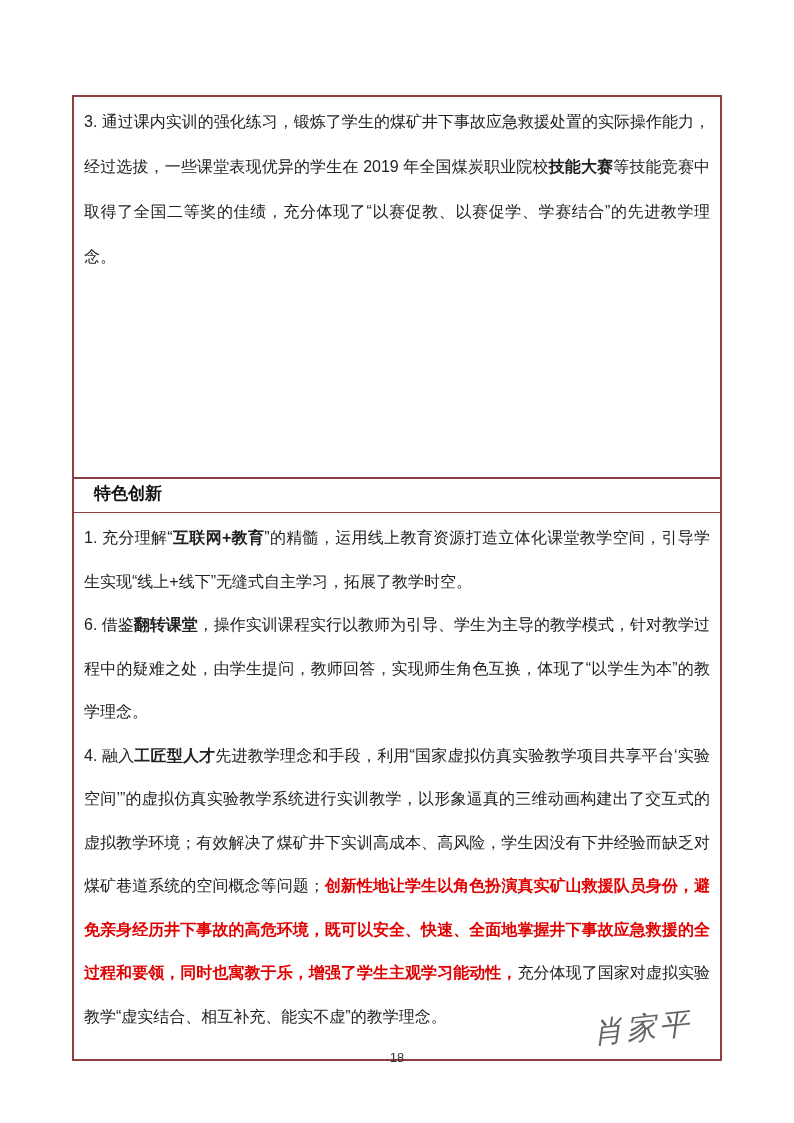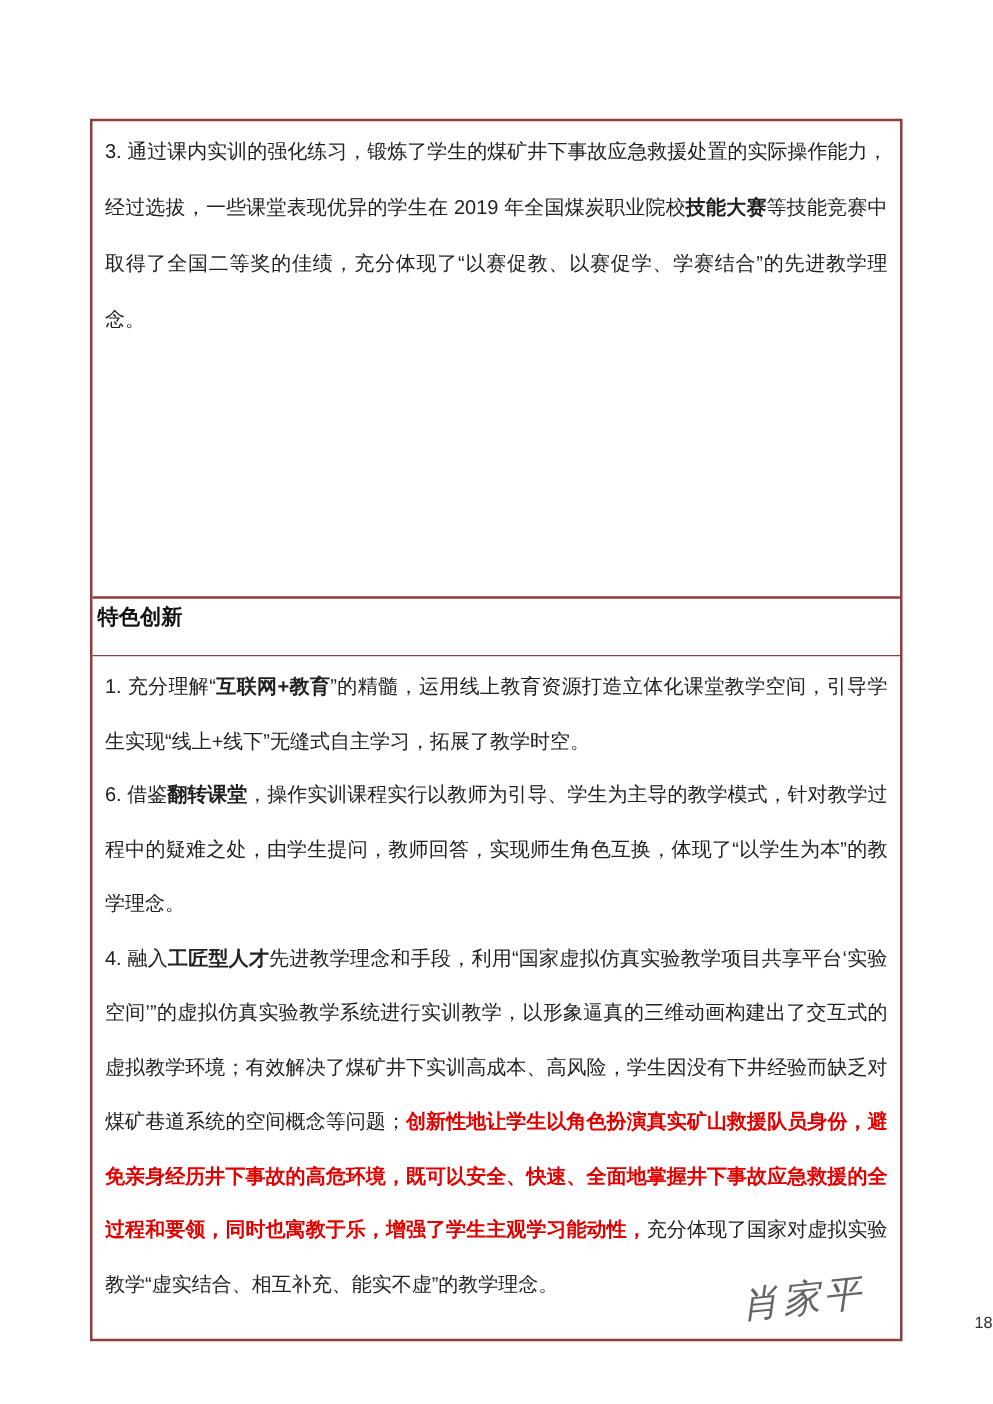--- a/index.html
+++ b/index.html
@@ -24,25 +24,25 @@
   .cell {
     box-sizing: border-box;
     font-size: 16px;
   }
   .cell-summary {
     height: 380px;
     padding: 2px 10px 0 10px;
     line-height: 45px;
   }
   .cell-header {
-    height: 48px;
+    height: 36px;
     line-height: 30px;
     border-top: 2px solid var(--border, #8e3e3e);
     border-bottom: 1px solid var(--border, #8e3e3e);
-    padding-left: 4px;
+    padding-left: 20px;
     font-weight: 700;
     font-size: 17px;
     color: #111111;
   }
   .cell-body {
     position: relative;
     height: 546px;
     padding: 3px 10px 0 10px;
     line-height: 43.5px;
   }
@@ -64,21 +64,21 @@
     color: var(--sig, #4a4a4a);
     transform: rotate(-6deg);
     opacity: 0.85;
     line-height: 1;
   }
   .page-number {
     position: absolute;
     left: 0;
     right: 0;
     bottom: 58px;
-    text-align: right;
+    text-align: center;
     font-size: 13px;
     color: #333333;
   }
 </style>
 </head>
 <body>
 
 <div class="page" style="--border: #8e3e3e; --red: #e10000; --text: #212121; --sig: #4a4a4a;">
   <div class="doc-table">
     <div class="cell cell-summary">

